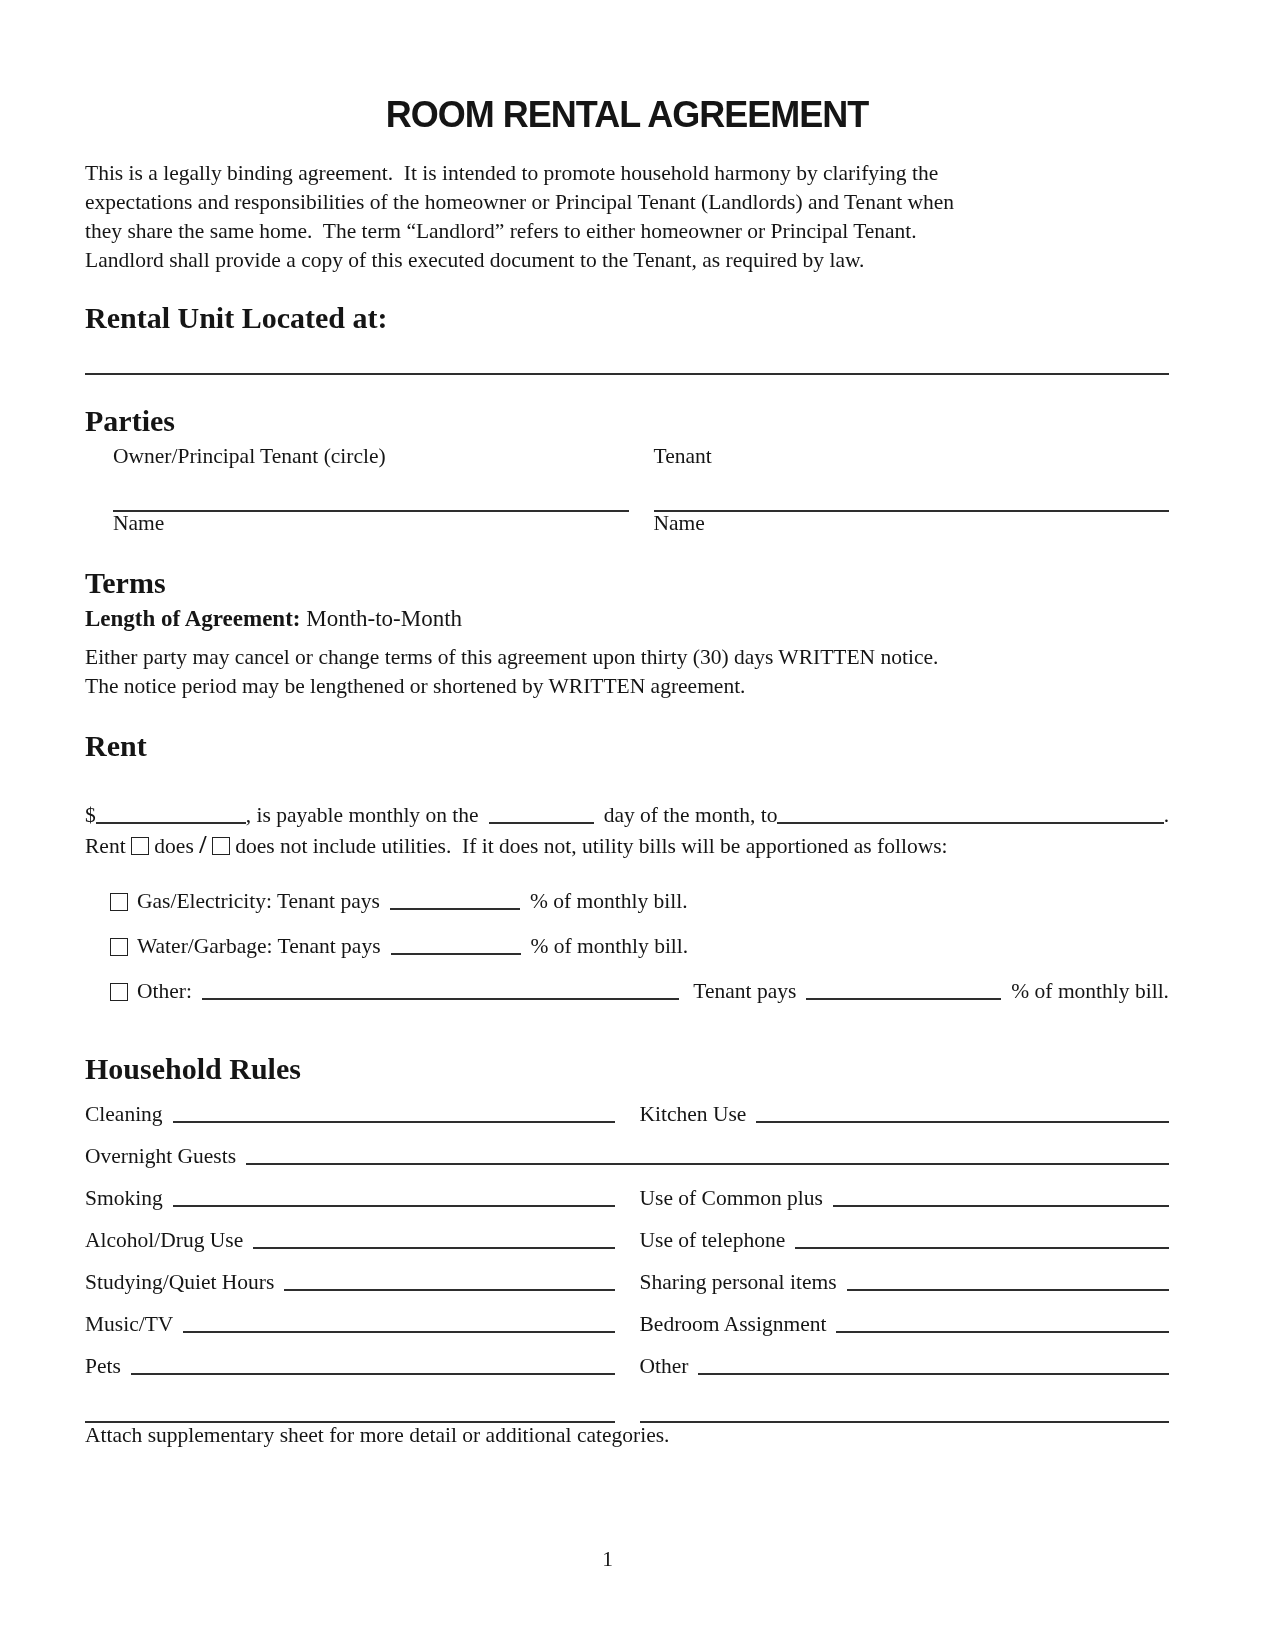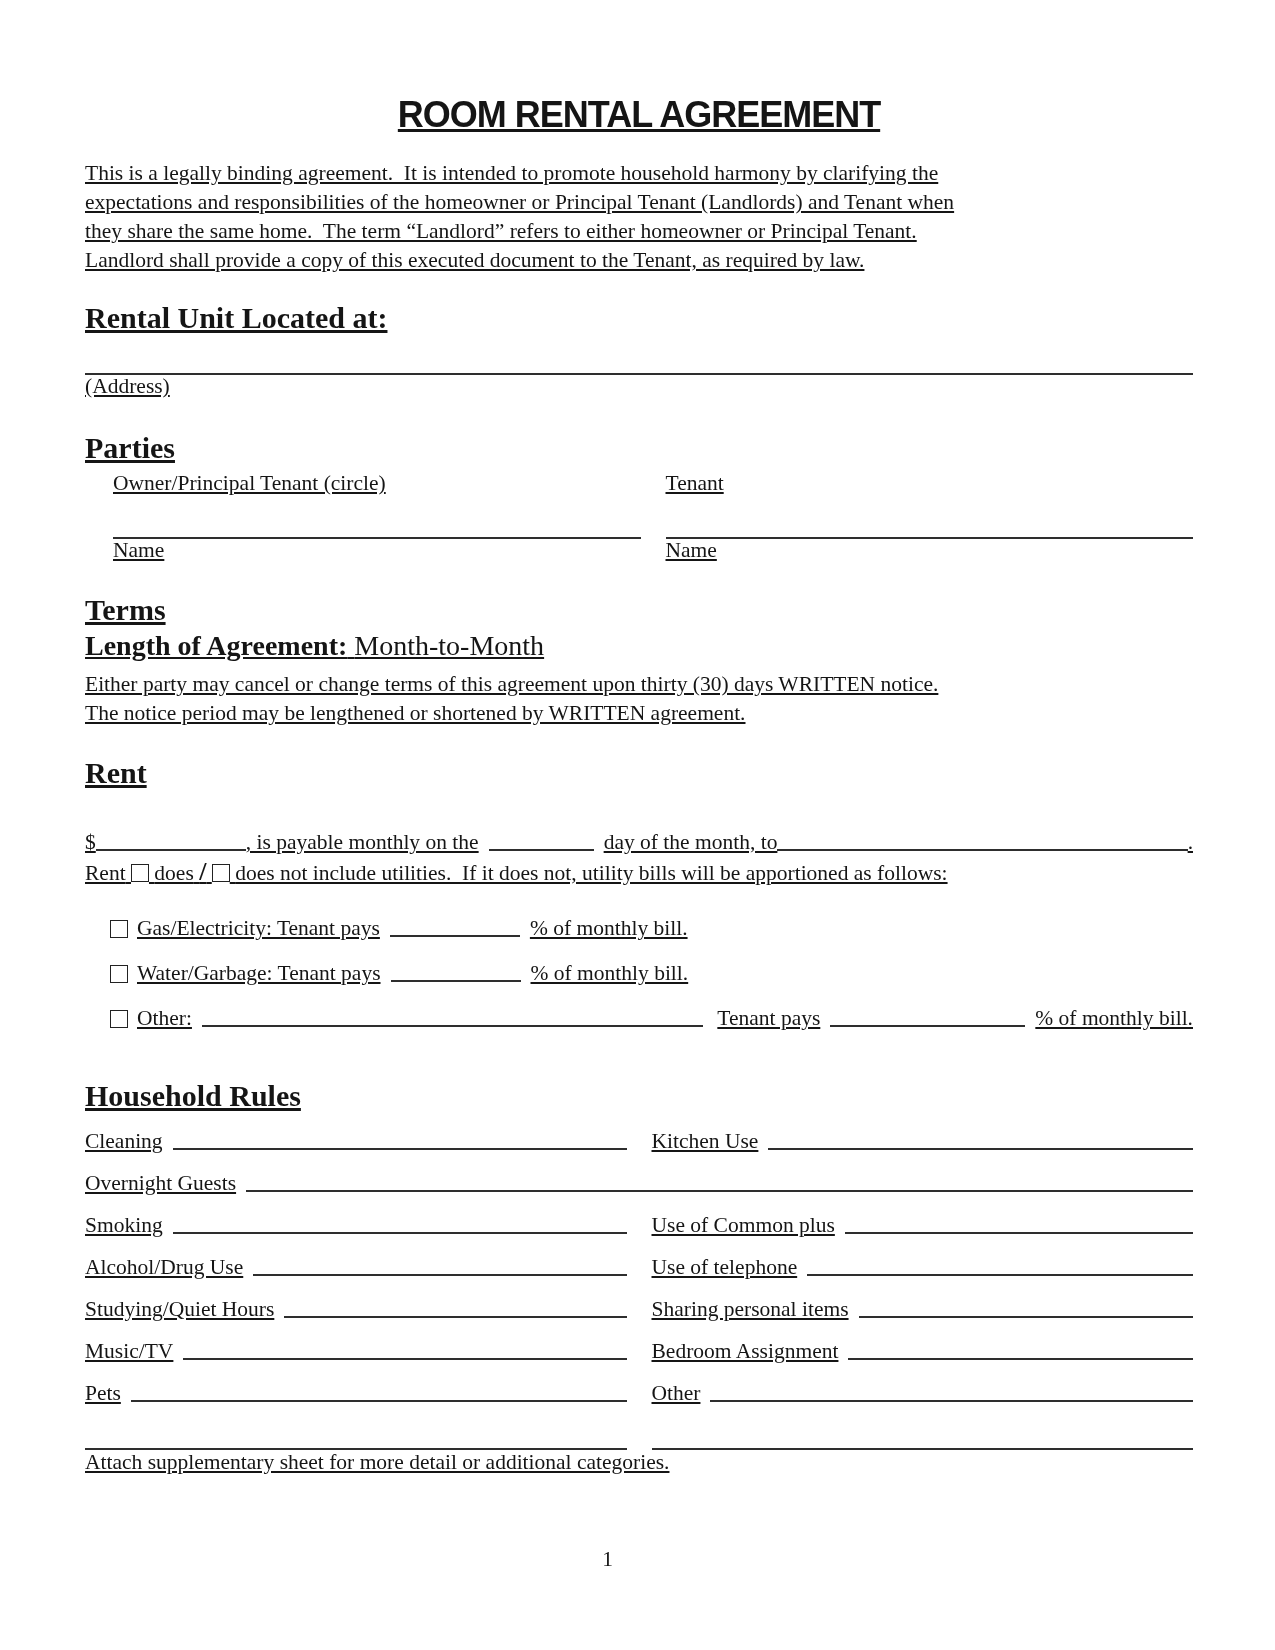--- a/index.html
+++ b/index.html
@@ -1,34 +1,34 @@
 <!DOCTYPE html>
 <html><head>
 <meta charset="utf-8">
 <style>
   html,body{margin:0;padding:0;background:#ffffff;}
   body{width:1275px;height:1650px;font-family:"Liberation Serif",serif;color:#151515;font-size:21.5px;position:relative;}
-  .page{box-sizing:border-box;width:1275px;height:1650px;padding:95px 82px 0 85px;position:relative;text-decoration:underline;}
+  .page{box-sizing:border-box;width:1275px;height:1650px;padding:95px 106px 0 85px;position:relative;}
   .title{font-family:"Liberation Sans",sans-serif;font-weight:bold;font-size:36px;letter-spacing:-1px;text-align:center;line-height:40px;}
   .serif-line{white-space:pre-wrap;line-height:29px;}
   .intro{margin-top:24px;}
   h2{font-size:30px;font-weight:bold;margin:0;line-height:30px;font-family:"Liberation Serif",serif;}
   .h-rental{margin-top:28px;}
   .h-parties{margin-top:33px;}
   .h-terms{margin-top:31px;}
   .h-rent{margin-top:30px;}
   .h-household{margin-top:48px;}
   .fill{border-bottom:2px solid #2e2e2e;height:2px;transform:translateY(2px);}
   .addr-line{margin-top:36px;width:100%;}
   .caption{line-height:27px;}
   .two-col{display:flex;gap:25px;margin-left:28px;}
   .col{flex:1 1 0;min-width:0;}
   .party-labels{margin-top:7px;line-height:27px;}
   .name-fills{margin-top:36px;}
-  .length-line{margin-top:7px;font-size:28px;line-height:27px;}
+  .length-line{margin-top:7px;font-size:23px;line-height:27px;}
   .length-line .lbl{font-weight:bold;}
   .notice{margin-top:11px;}
   .flexline{display:flex;align-items:baseline;}
   .rent-line1{margin-top:40px;line-height:29px;}
   .rent-line2{line-height:29px;}
   .w150{width:150px;flex:0 0 auto;}
   .w105{width:105px;flex:0 0 auto;}
   .w130{width:130px;flex:0 0 auto;}
   .w240{width:240px;flex:0 0 auto;}
   .w195{width:195px;flex:0 0 auto;}
@@ -60,21 +60,20 @@
 
   <div class="intro">
     <div class="serif-line">This is a legally binding agreement.  It is intended to promote household harmony by clarifying the</div>
     <div class="serif-line">expectations and responsibilities of the homeowner or Principal Tenant (Landlords) and Tenant when</div>
     <div class="serif-line">they share the same home.  The term “Landlord” refers to either homeowner or Principal Tenant.</div>
     <div class="serif-line">Landlord shall provide a copy of this executed document to the Tenant, as required by law.</div>
   </div>
 
   <h2 class="h-rental">Rental Unit Located at:</h2>
   <div class="fill addr-line"></div>
-  <div class="caption">(Address)</div>
 
   <h2 class="h-parties">Parties</h2>
   <div class="two-col party-labels">
     <div class="col">Owner/Principal Tenant (circle)</div>
     <div class="col">Tenant</div>
   </div>
   <div class="two-col name-fills">
     <div class="col fill"></div>
     <div class="col fill"></div>
   </div>

